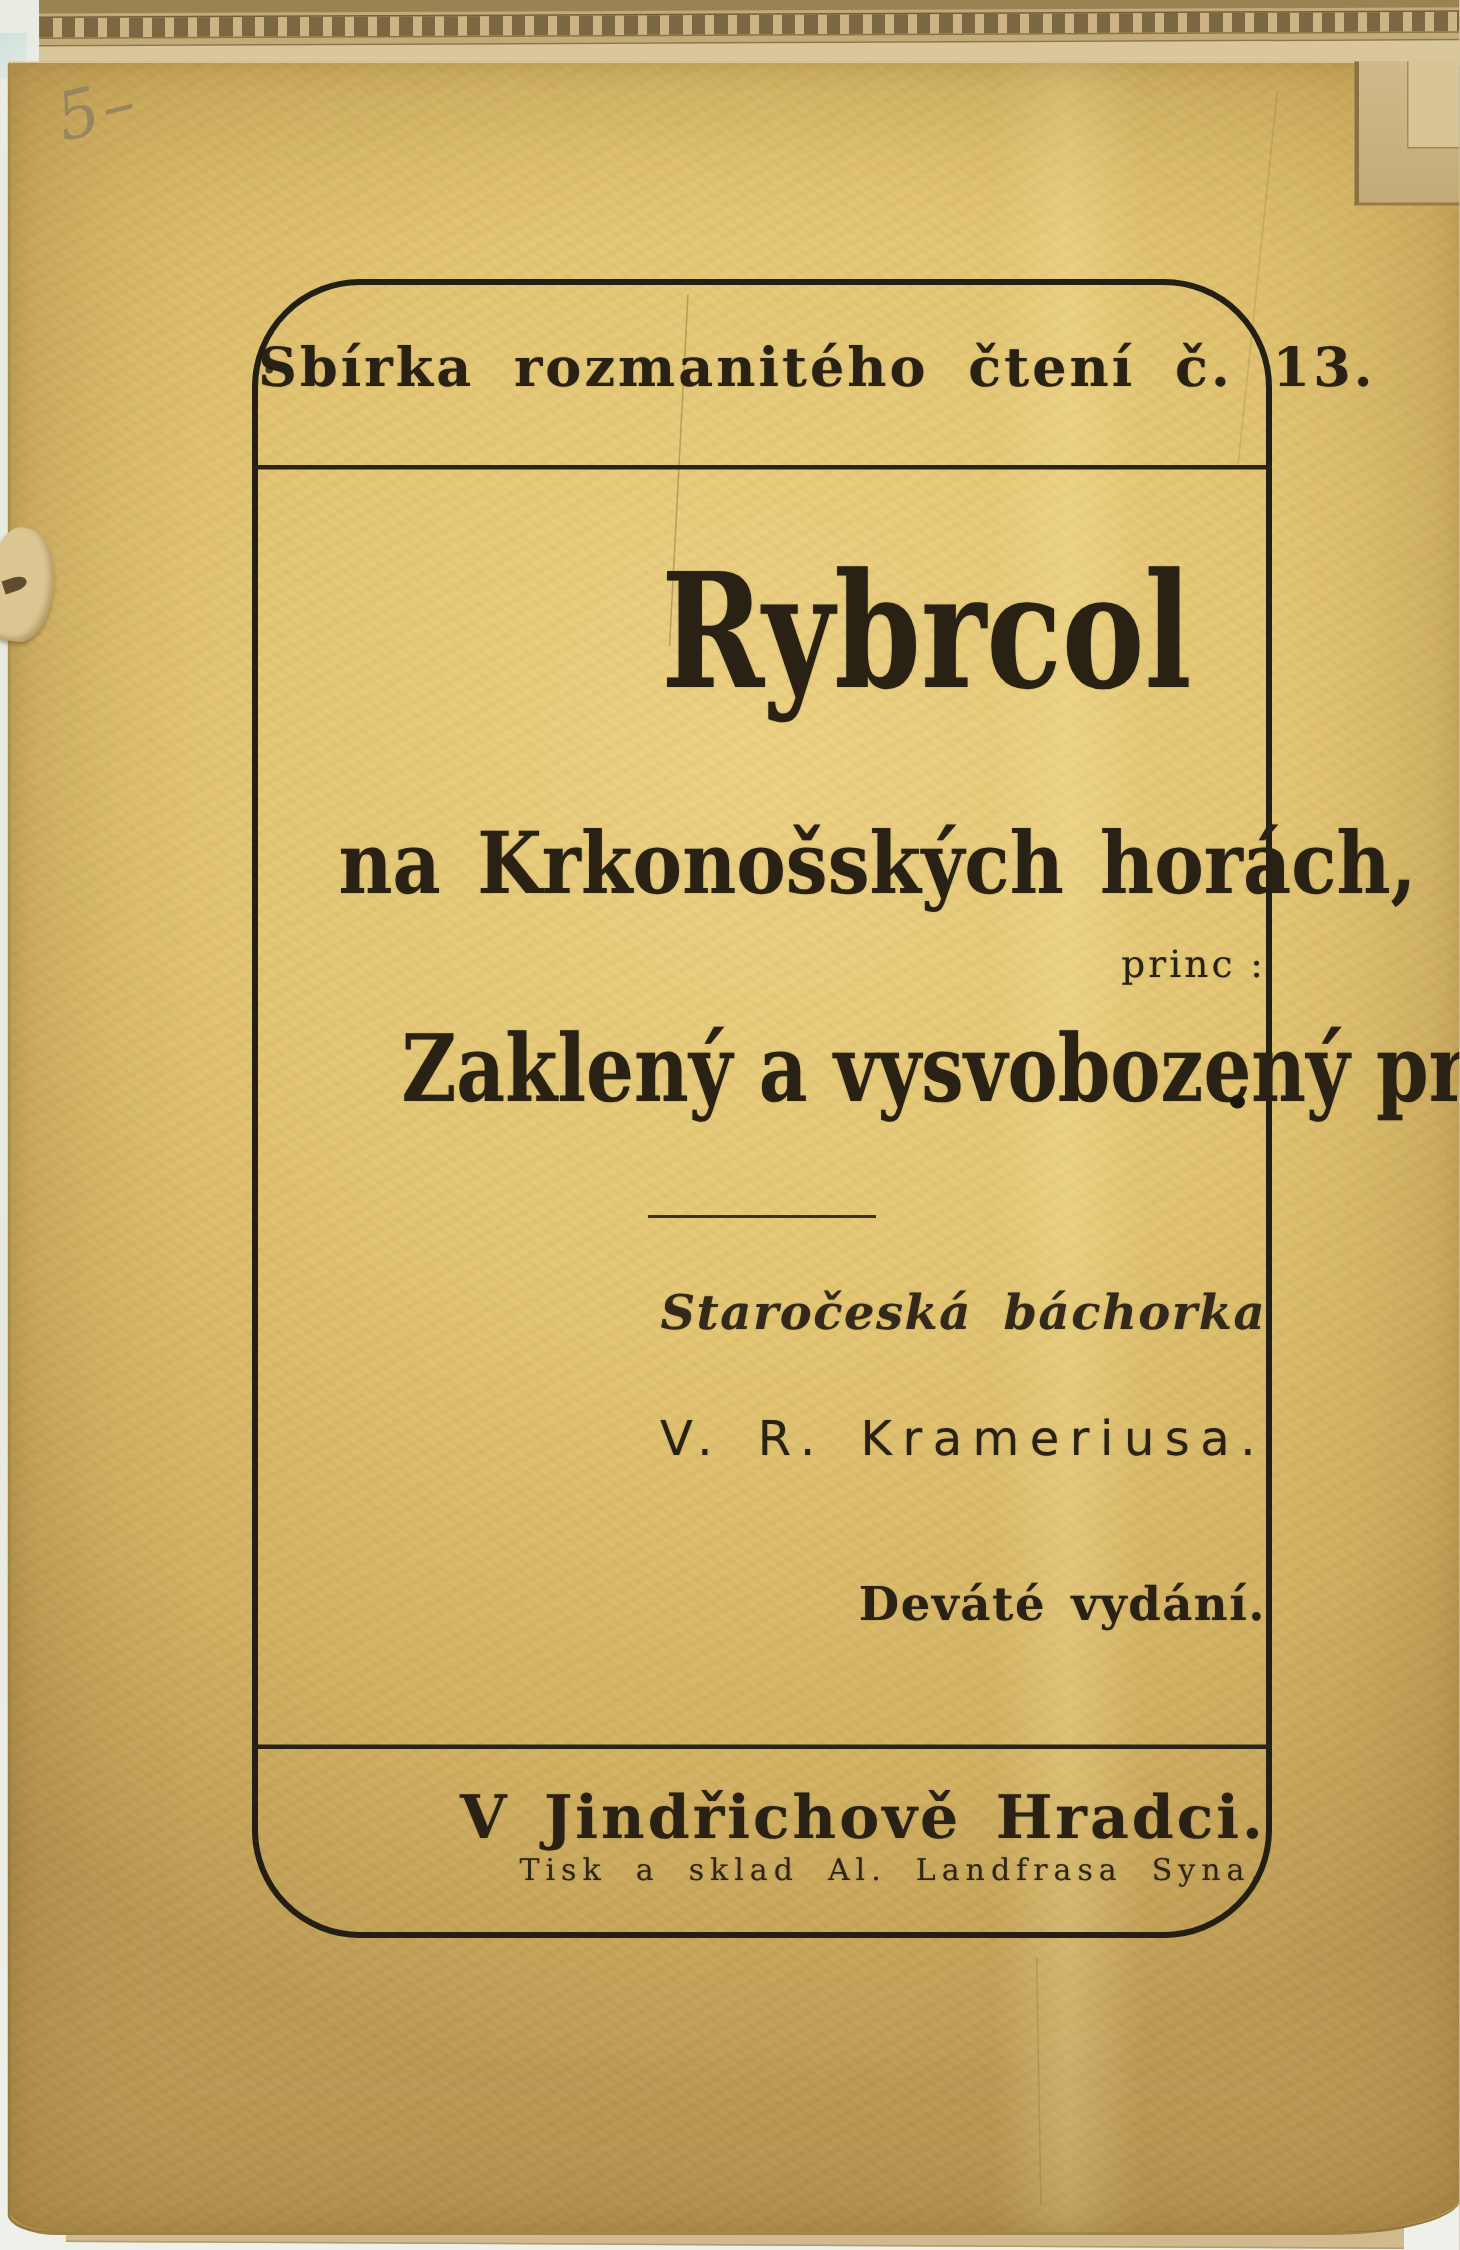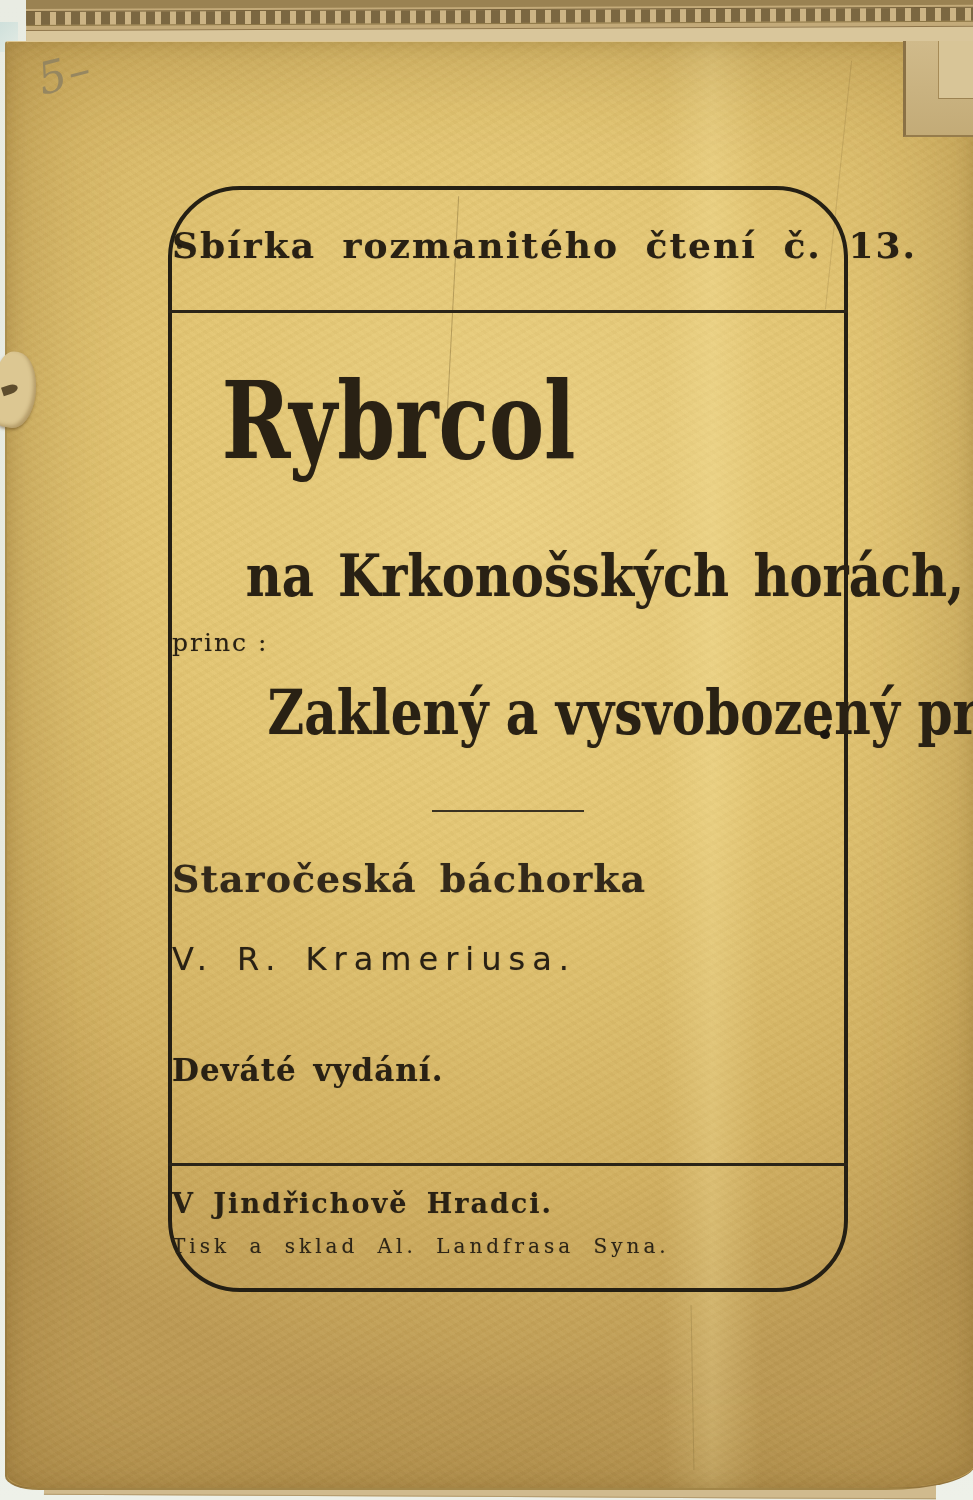--- a/index.html
+++ b/index.html
@@ -87,49 +87,49 @@
   .ink-dot{position:absolute;background:#1b160f;border-radius:50%;z-index:5;}
   .dot1{left:820px;top:730px;width:10px;height:9px;}
   .dot2{left:177px;top:244px;width:5px;height:5px;opacity:.8;}
   
   .frame{
     position:absolute;left:168px;top:186px;width:680px;height:1106px;z-index:4;
     box-sizing:border-box;border:4px solid #241f14;border-radius:72px;
   }
   .frame-inner{position:absolute;inset:0;}
   .tline{
-    position:absolute;left:0;width:100%;text-align:left;
+    position:absolute;left:0;width:100%;text-align:right;
     color:#292114;white-space:nowrap;
     text-shadow:0 0 1px rgba(41,33,20,.35);
   }
   .tline .squeeze{display:inline-block;transform-origin:50% 50%;}
   .series{top:34px;font-size:36px;font-weight:bold;letter-spacing:2px;word-spacing:12px;}
   .rule-full{position:absolute;left:-4px;right:-4px;border-top:3px solid #2a2418;}
   .rule1{top:120px;}
   .rule2{top:973px;}
   .title{top:178px;font-size:106px;font-weight:bold;line-height:1;}
   .title .squeeze{transform:scaleX(.78);}
-  .subtitle{top:352px;font-size:57px;font-weight:bold;word-spacing:8px;padding-left:20px;}
+  .subtitle{top:352px;font-size:57px;font-weight:bold;word-spacing:8px;}
   .subtitle .squeeze{transform:scaleX(.87);}
   .conjunction{top:438px;font-size:25px;letter-spacing:2px;}
   .alt-title{top:486px;font-size:62px;font-weight:bold;}
   .alt-title .squeeze{transform:scaleX(.81);}
   .rule-short{
     position:absolute;top:620px;left:50%;width:152px;transform:translateX(-50%);
     border-top:2px solid #3a3222;
   }
-  .genre{top:666px;font-size:38px;font-weight:bold;letter-spacing:1px;word-spacing:9px;color:#33291a;}
+  .genre{top:666px;font-size:32px;font-weight:bold;letter-spacing:1px;word-spacing:9px;color:#33291a;font-style:italic;}
   .by-label{top:722px;font-size:24px;font-weight:bold;color:#3a2f1e;}
   .author{
     top:750px;font-size:32px;font-weight:normal;
     font-family:"DejaVu Sans","Liberation Sans",sans-serif;
     letter-spacing:7px;word-spacing:6px;
   }
   .edition{top:862px;font-size:31px;font-weight:bold;letter-spacing:1px;word-spacing:5px;}
-  .place{top:998px;font-size:27px;font-weight:bold;letter-spacing:2px;word-spacing:7px;}
+  .place{top:998px;font-size:40px;font-weight:bold;letter-spacing:2px;word-spacing:7px;}
   .printer{top:1044px;font-size:20px;letter-spacing:4px;word-spacing:9px;color:#2d2517;}
 </style>
 </head>
 <body>
 
 <div class="canvas">
 
   <div class="bg-corner-sliver"></div>
 
   <div class="pages-top">

